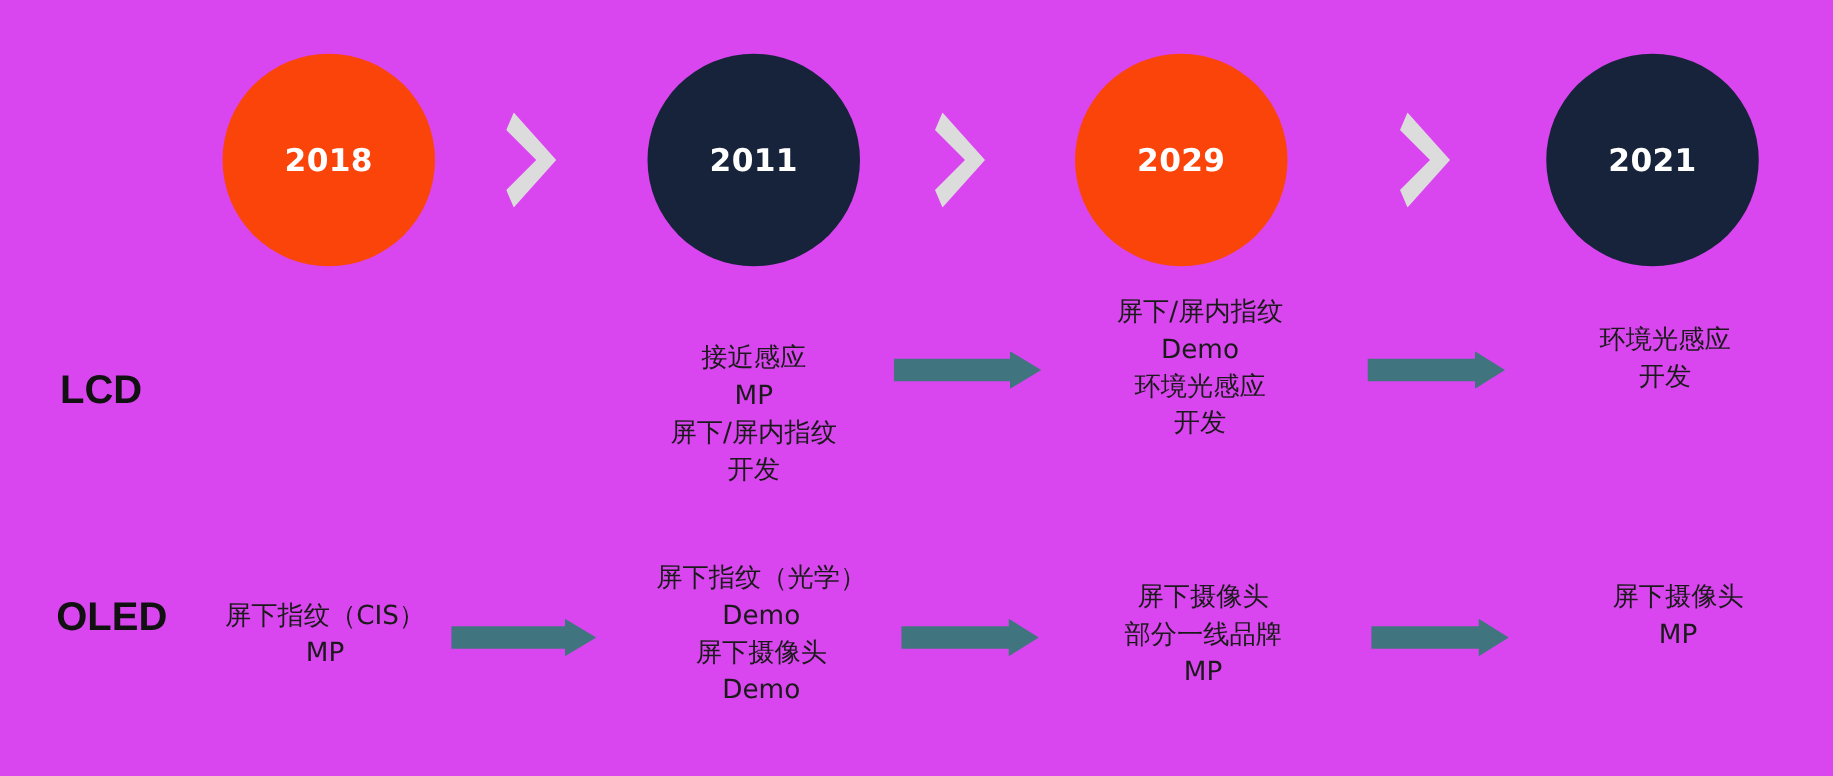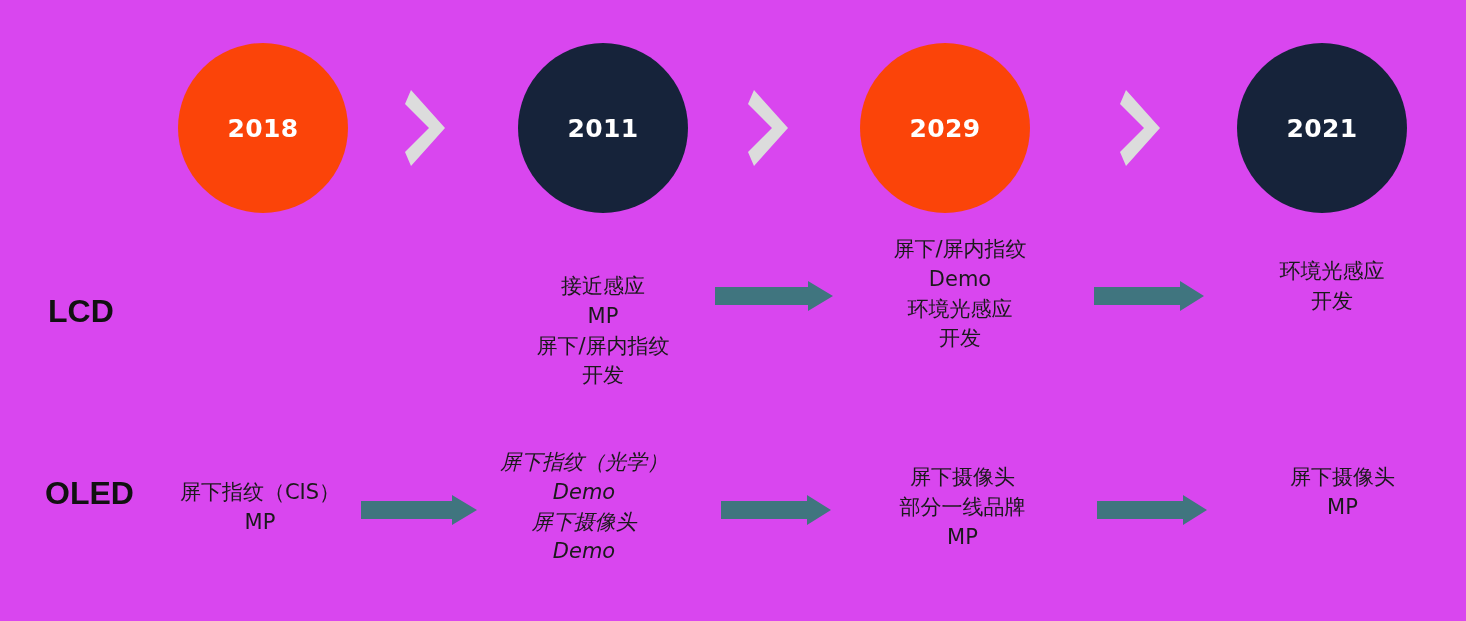--- a/index.html
+++ b/index.html
@@ -151,21 +151,21 @@
     <span class="line">屏下指纹（CIS）</span>
     <span class="line">MP</span>
   </div>
 
   <div class="teal-arrow" style="left:361px; top:495px; width:116px;">
     <svg viewBox="0 0 116 30" xmlns="http://www.w3.org/2000/svg" preserveAspectRatio="none">
       <polygon points="0,6 91,6 91,0 116,15 91,30 91,24 0,24" fill="#40757F"></polygon>
     </svg>
   </div>
 
-  <div class="text-block" style="left:469px; top:448px; width:230px;font-style:italic;">
+  <div class="text-block" style="left:494px; top:448px; width:230px;">
     <span class="line">屏下指纹（光学）</span>
     <span class="line">Demo</span>
     <span class="line">屏下摄像头</span>
     <span class="line">Demo</span>
   </div>
 
   <div class="teal-arrow" style="left:721px; top:495px; width:110px;">
     <svg viewBox="0 0 110 30" xmlns="http://www.w3.org/2000/svg" preserveAspectRatio="none">
       <polygon points="0,6 86,6 86,0 110,15 86,30 86,24 0,24" fill="#40757F"></polygon>
     </svg>

